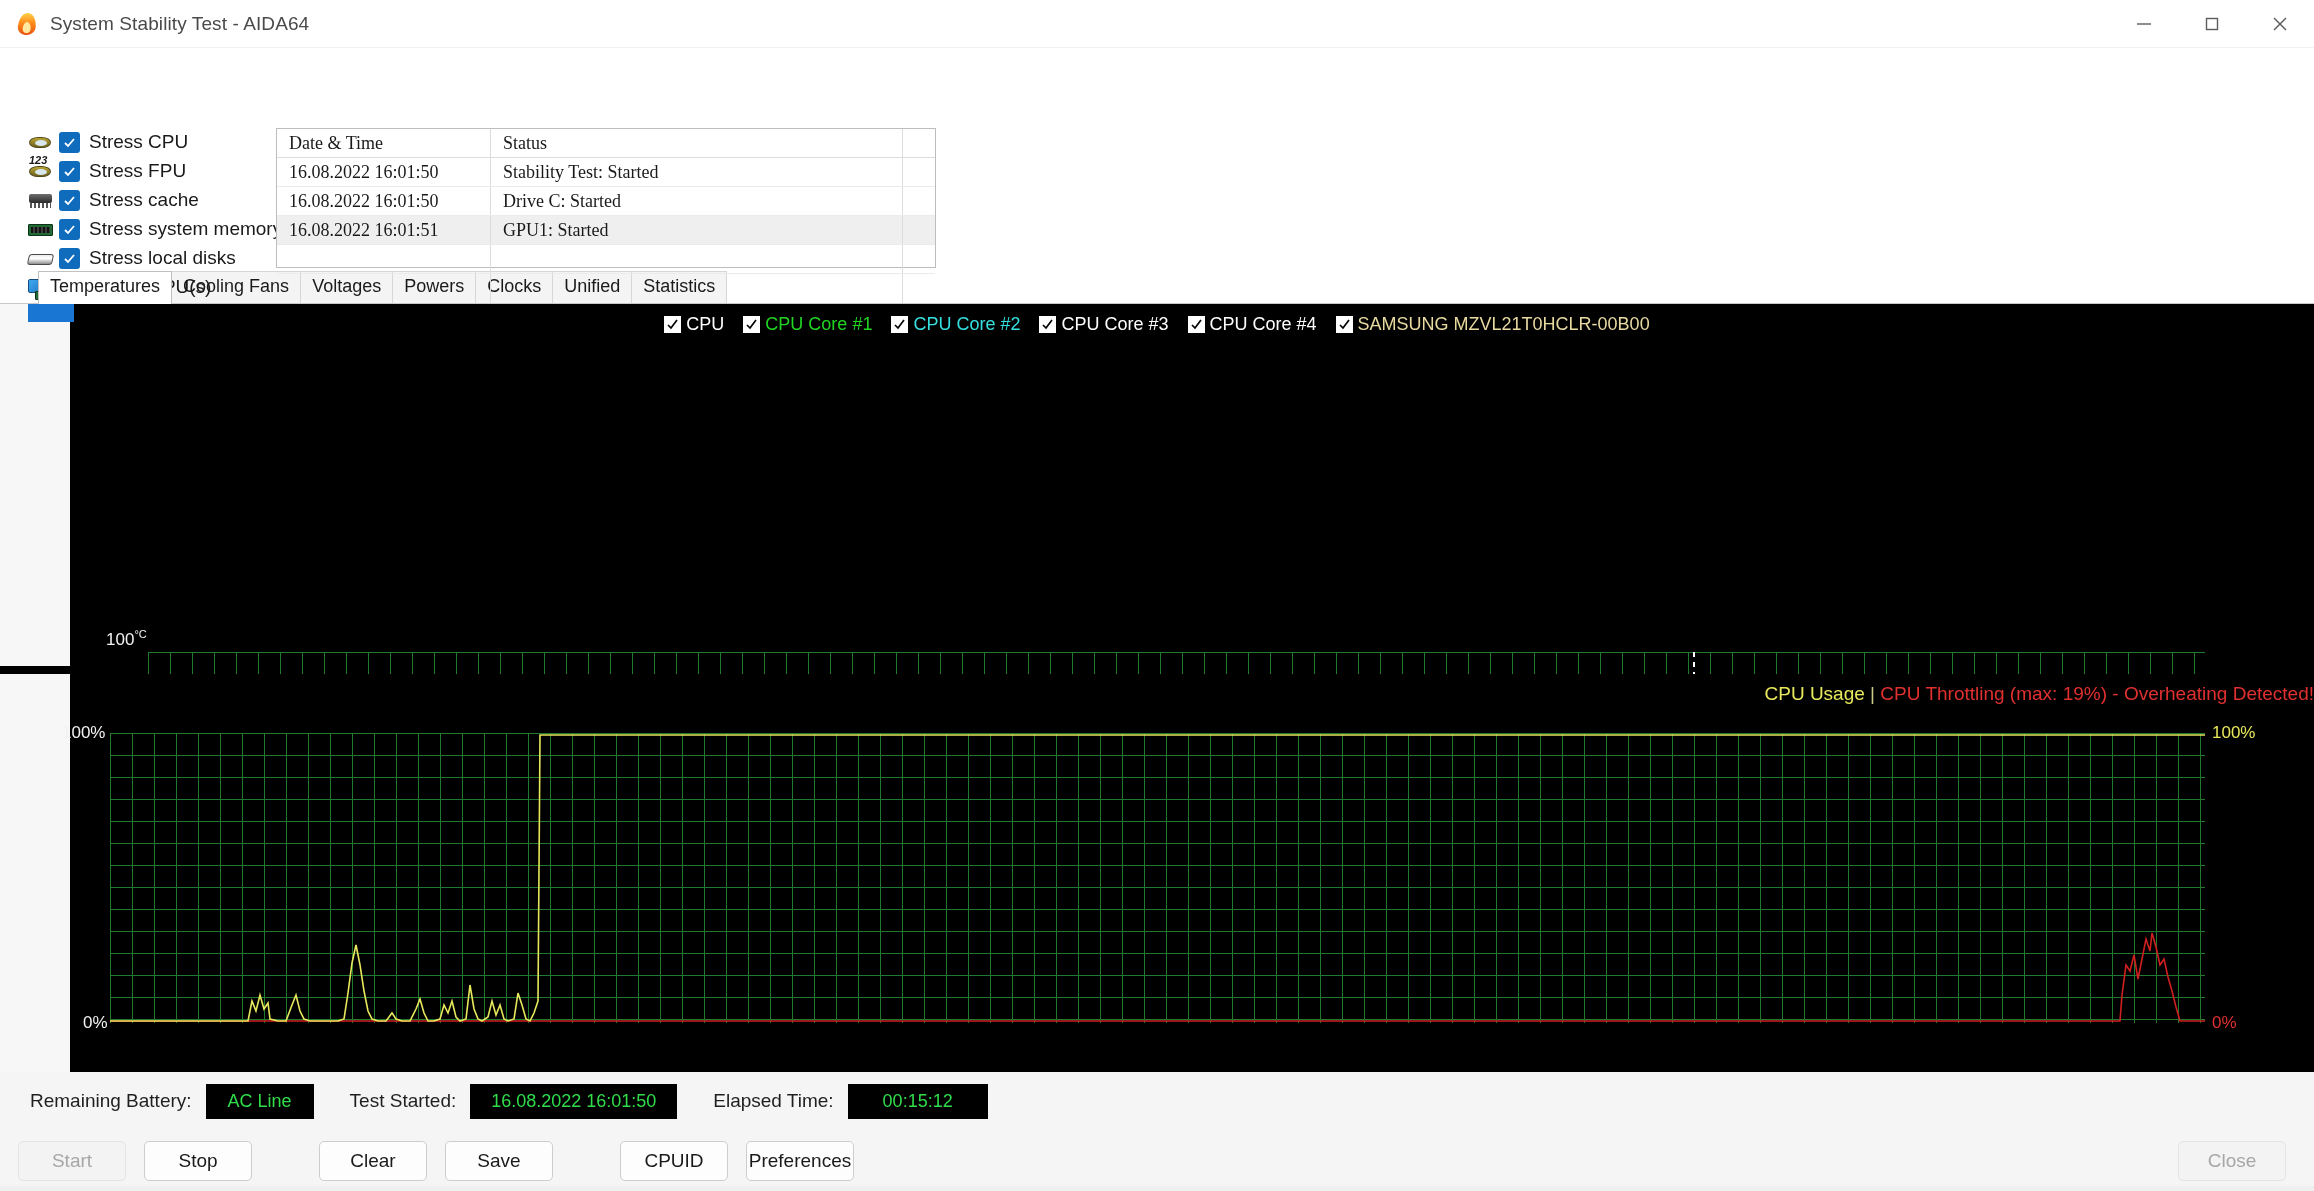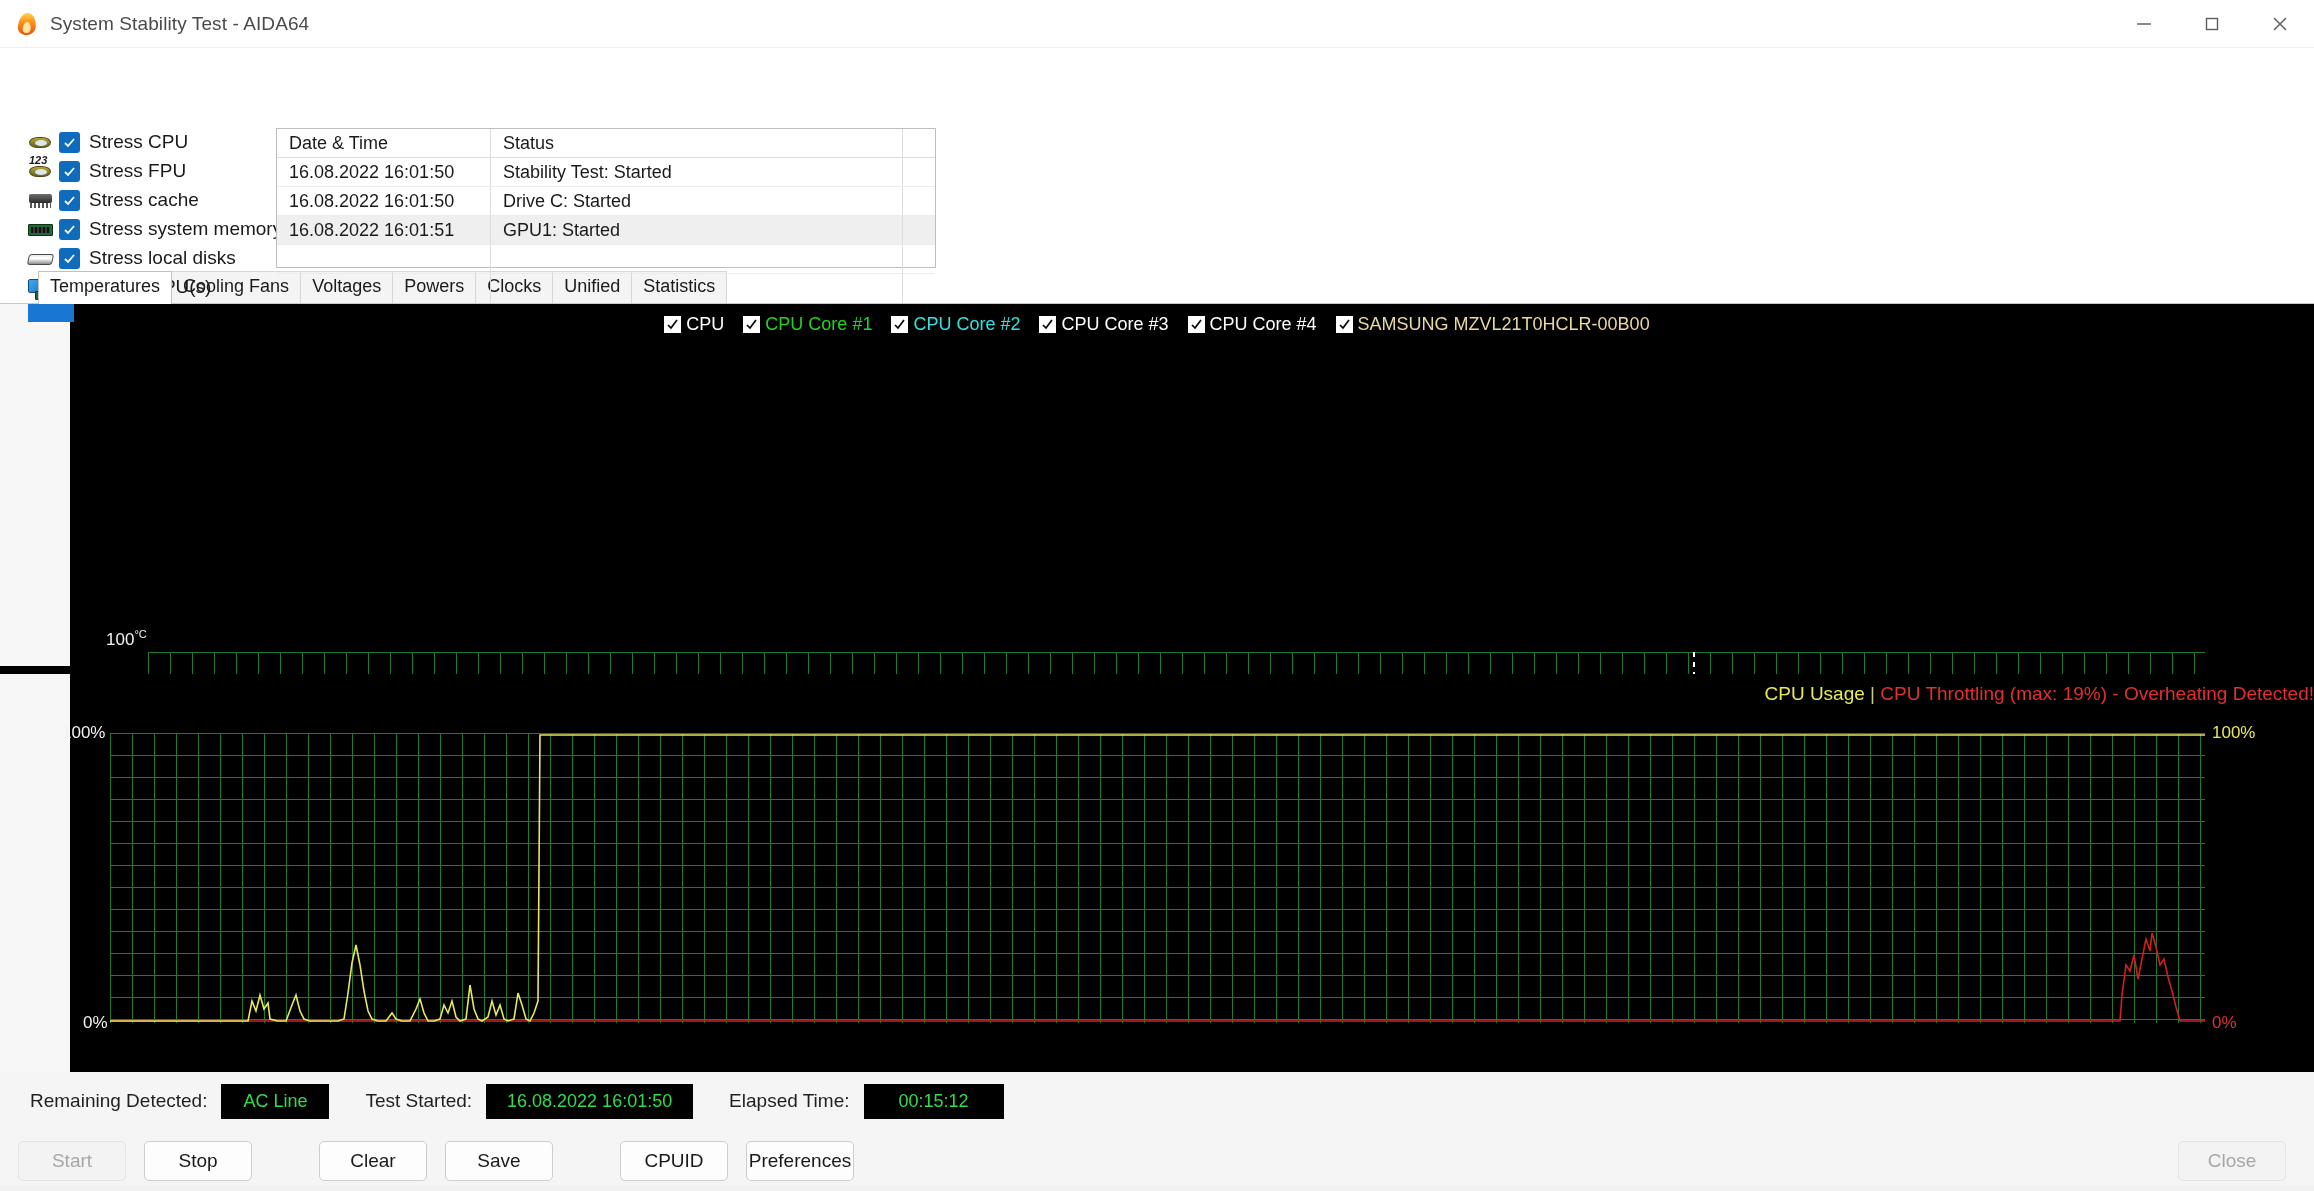--- a/index.html
+++ b/index.html
@@ -145,21 +145,21 @@
     width:18px; height:7px;
     background:#1f6b33; border:1px solid #0c3318; border-radius:1px;
   }
 
   
   .logtable {
     position: absolute; left: 276px; top: 80px;
     width: 660px; height: 140px;
     border: 1px solid #bdbdbd;
     background: #ffffff;
-    font-size: 18px; color: #1a1a1a;
+    font-size: 18px; color: #1a1a1a; font-family: Liberation Serif, serif;
   }
   .log-hdr, .log-row {
     display: flex; height: 29px; align-items: center;
   }
   .log-hdr { border-bottom: 1px solid #dcdcdc; }
   .log-row { border-bottom: 1px solid #ebebeb; }
   .log-row.sel { background: #efefef; }
   .c-date { width: 214px; padding-left: 12px; border-right: 1px solid #dcdcdc; height: 100%; display: flex; align-items: center; }
   .c-stat { flex: 1; padding-left: 12px; border-right: 1px solid #dcdcdc; height: 100%; display: flex; align-items: center; }
   .c-pad  { width: 32px; height: 100%; }
@@ -628,21 +628,21 @@
             292,288 300,288 306,276 310,266 314,280 318,288 324,288 330,286 334,272 338,280
             342,268 346,284 350,288 356,286 360,252 364,276 368,286 372,288 378,284 382,268
             386,282 390,272 394,286 398,288 404,286 408,260 412,272 416,286 420,288 424,280
             428,268 430,2 432,2 434,2 700,2 1000,2 1400,2 1800,2 2095,2"></polyline>
         </svg>
       </div>
     </div>
   </div>
 
   <div class="statusbar">
-    <span class="st-label">Remaining Detected:</span>
+    <span class="st-label">Remaining Battery:</span>
     <span class="st-val w-ac">AC Line</span>
     <span class="st-label">Test Started:</span>
     <span class="st-val w-start">16.08.2022 16:01:50</span>
     <span class="st-label">Elapsed Time:</span>
     <span class="st-val w-elapsed">00:15:12</span>
   </div>
 
   <div class="buttonbar">
     <span class="btn disabled" style="margin-left:18px">Start</span>
     <span class="btn" style="margin-left:18px">Stop</span>

